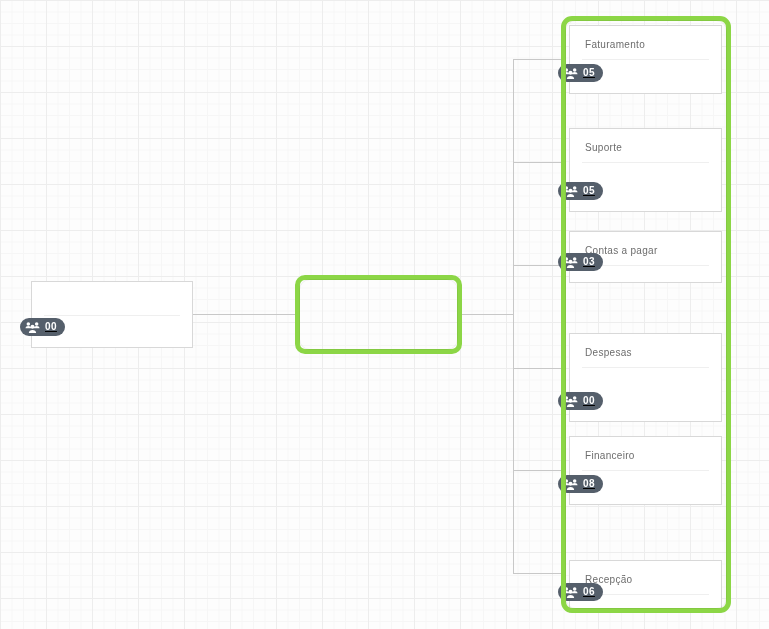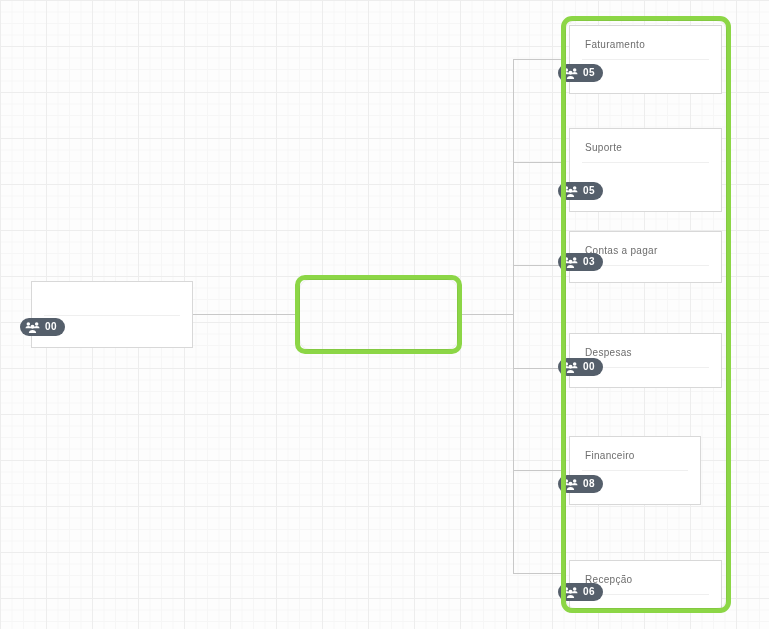--- a/index.html
+++ b/index.html
@@ -71,20 +71,21 @@
     left: -12px;
     bottom: 11px;
     height: 18px;
     min-width: 43px;
     border-radius: 9px;
     background: #555f6b;
     display: flex;
     align-items: center;
     padding: 0 8px 0 5px;
     box-sizing: border-box;
+    text-decoration: underline;
   }
   .badge-icon {
     display: block;
     width: 15px;
     height: 13px;
     flex: 0 0 auto;
   }
   .badge-count {
     color: #ffffff;
     font-size: 10px;
@@ -194,37 +195,37 @@
         <circle cx="14" cy="3.2" r="2.1" fill="#ffffff"></circle>
         <path d="M0.6 8.4c0-1.7 1.5-2.7 3.4-2.7s3.4 1 3.4 2.7z" fill="#ffffff"></path>
         <path d="M10.6 8.4c0-1.7 1.5-2.7 3.4-2.7s3.4 1 3.4 2.7z" fill="#ffffff"></path>
         <circle cx="9" cy="6.6" r="2.4" fill="#ffffff"></circle>
         <path d="M4.6 14.2c0-2.3 2-3.7 4.4-3.7s4.4 1.4 4.4 3.7z" fill="#ffffff"></path>
       </svg>
       <span class="badge-count">03</span>
     </div>
   </div>
 
-  <div class="node" style="left:569px; top:333px; width:153px; height:55px;">
+  <div class="node" style="left:569px; top:333px; width:153px; height:89px;">
     <div class="node-title">Despesas</div>
     <div class="node-divider"></div>
     <div class="badge">
       <svg class="badge-icon" viewBox="0 0 18 15" xmlns="http://www.w3.org/2000/svg">
         <circle cx="4" cy="3.2" r="2.1" fill="#ffffff"></circle>
         <circle cx="14" cy="3.2" r="2.1" fill="#ffffff"></circle>
         <path d="M0.6 8.4c0-1.7 1.5-2.7 3.4-2.7s3.4 1 3.4 2.7z" fill="#ffffff"></path>
         <path d="M10.6 8.4c0-1.7 1.5-2.7 3.4-2.7s3.4 1 3.4 2.7z" fill="#ffffff"></path>
         <circle cx="9" cy="6.6" r="2.4" fill="#ffffff"></circle>
         <path d="M4.6 14.2c0-2.3 2-3.7 4.4-3.7s4.4 1.4 4.4 3.7z" fill="#ffffff"></path>
       </svg>
       <span class="badge-count">00</span>
     </div>
   </div>
 
-  <div class="node" style="left:569px; top:436px; width:132px; height:69px;">
+  <div class="node" style="left:569px; top:436px; width:153px; height:69px;">
     <div class="node-title">Financeiro</div>
     <div class="node-divider"></div>
     <div class="badge">
       <svg class="badge-icon" viewBox="0 0 18 15" xmlns="http://www.w3.org/2000/svg">
         <circle cx="4" cy="3.2" r="2.1" fill="#ffffff"></circle>
         <circle cx="14" cy="3.2" r="2.1" fill="#ffffff"></circle>
         <path d="M0.6 8.4c0-1.7 1.5-2.7 3.4-2.7s3.4 1 3.4 2.7z" fill="#ffffff"></path>
         <path d="M10.6 8.4c0-1.7 1.5-2.7 3.4-2.7s3.4 1 3.4 2.7z" fill="#ffffff"></path>
         <circle cx="9" cy="6.6" r="2.4" fill="#ffffff"></circle>
         <path d="M4.6 14.2c0-2.3 2-3.7 4.4-3.7s4.4 1.4 4.4 3.7z" fill="#ffffff"></path>

